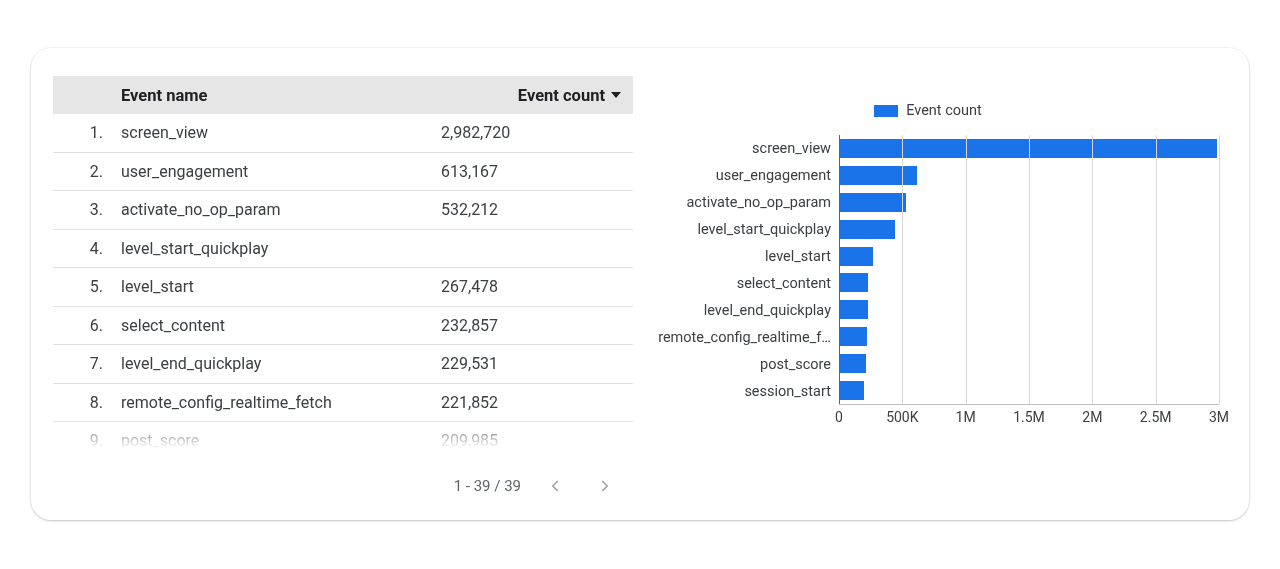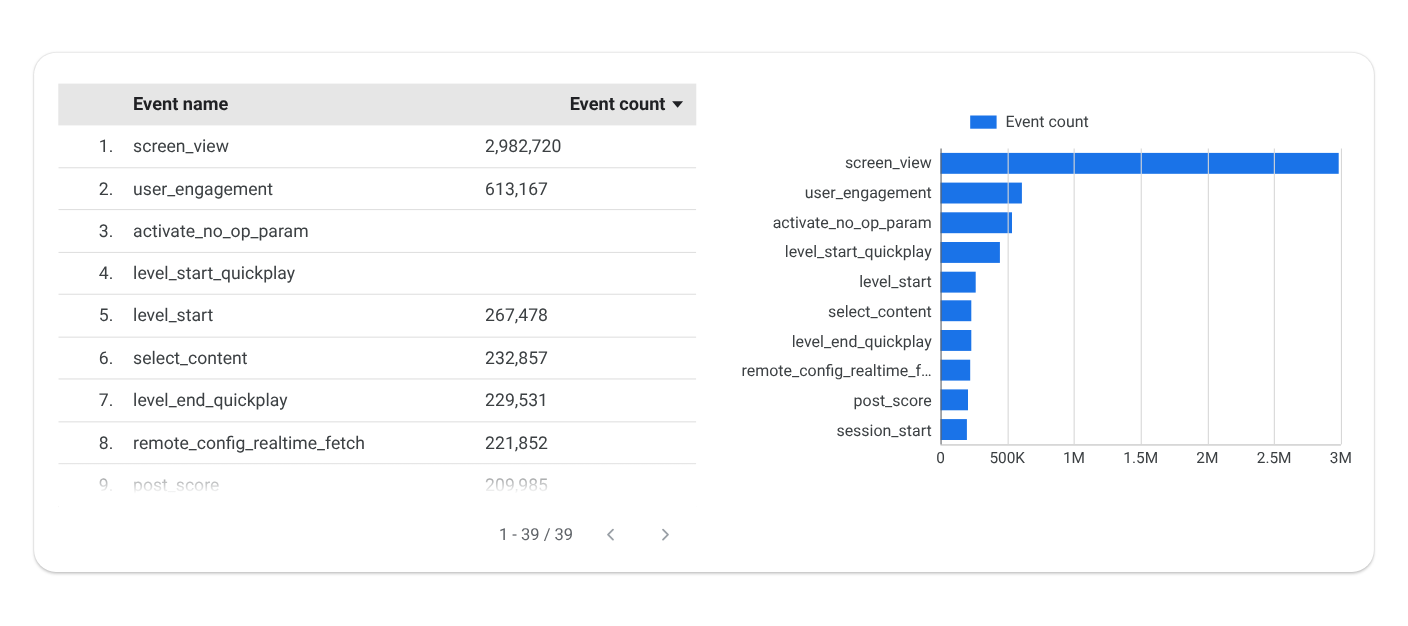--- a/index.html
+++ b/index.html
@@ -18,21 +18,21 @@
     align-items: flex-start;
   }
   .card {
     margin-top: 48px;
     width: 1218px;
     height: 472px;
     border-radius: 20px;
     box-shadow: 0 1px 3px rgba(0,0,0,.12), 0 1px 2px rgba(0,0,0,.08), 0 0 0 1px rgba(0,0,0,.04);
     padding: 28px 22px 18px 22px;
     display: flex;
-    gap: 20px;
+    gap: 4px;
   }
 
   
   .table-area {
     width: 580px;
     display: flex;
     flex-direction: column;
   }
   .thead {
     background: #e6e6e6;
@@ -228,20 +228,21 @@
             <div class="col-count">2,982,720</div>
           </div>
           <div class="row">
             <div class="col-idx">2.</div>
             <div class="col-name">user_engagement</div>
             <div class="col-count">613,167</div>
           </div>
           <div class="row">
             <div class="col-idx">3.</div>
             <div class="col-name">activate_no_op_param</div>
+            <div class="col-count">532,212</div>
           </div>
           <div class="row">
             <div class="col-idx">4.</div>
             <div class="col-name">level_start_quickplay</div>
           </div>
           <div class="row">
             <div class="col-idx">5.</div>
             <div class="col-name">level_start</div>
             <div class="col-count">267,478</div>
           </div>

